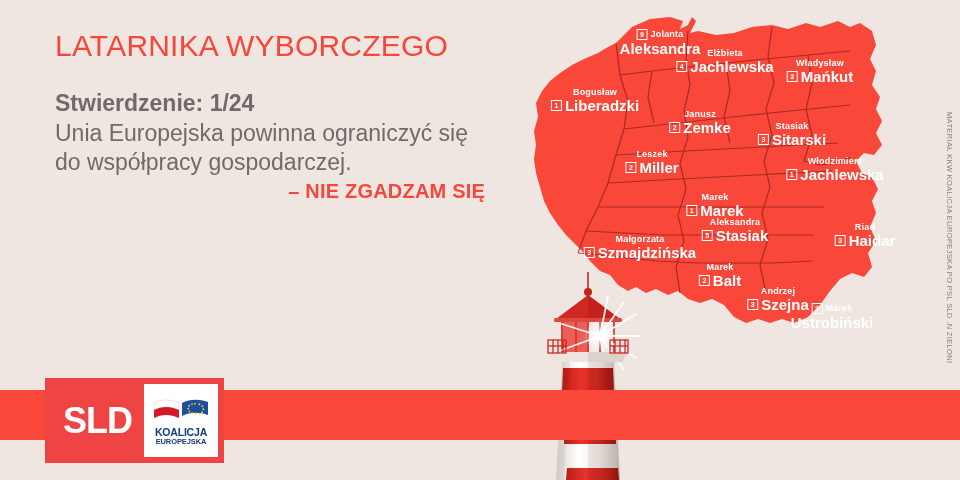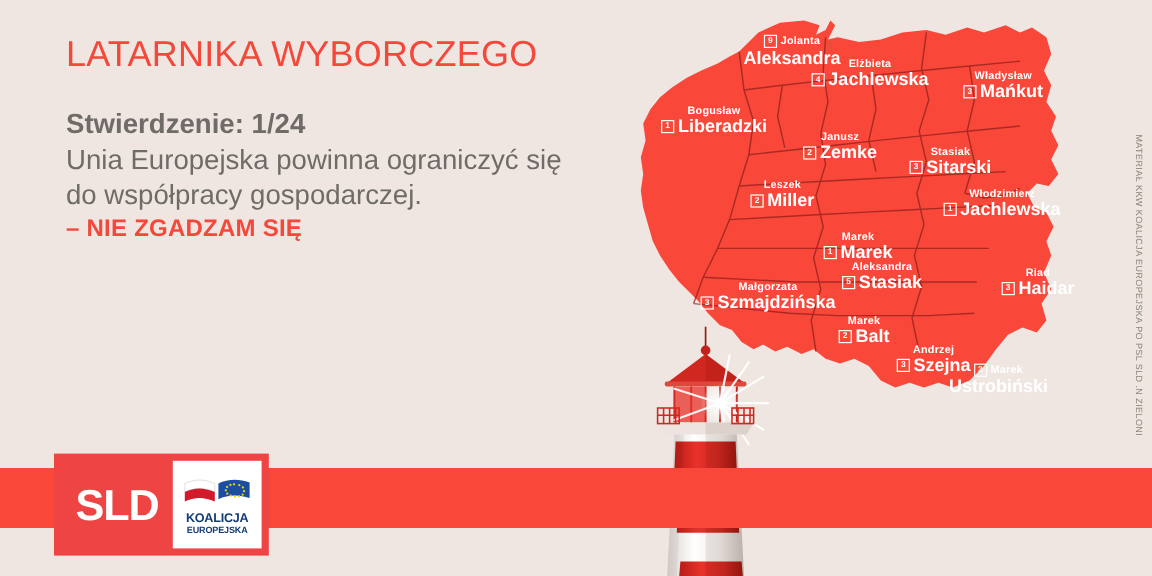--- a/index.html
+++ b/index.html
@@ -26,21 +26,21 @@
   #statement-block { margin-top:27px; }
   .statement-label {
     font-size:23px; font-weight:bold; color:#6E6B68; line-height:1.2;
   }
   .statement-body {
     font-size:23px; color:#6E6B68; line-height:1.24; margin-top:2px;
     max-width:420px;
   }
   .answer {
     font-size:20px; font-weight:bold; color:#F4483B;
-    letter-spacing:.2px; margin-top:4px;
+    letter-spacing:.2px; margin-top:4px;text-align:right;
   }
 
   
   #map-region { position:absolute; left:520px; top:5px; width:420px; height:345px; }
   #map-svg { width:100%; height:100%; display:block; }
 
   .map-label {
     position:absolute; color:#FFFFFF; white-space:nowrap;
     text-align:center; line-height:1;
   }
@@ -165,21 +165,21 @@
           <span class="last-name">Aleksandra</span>
         </span>
       </div>
       <div class="map-label" style="left: 205px; top: 44px; transform: translate(-50%, 0px);">
         <span class="first-name">Elżbieta</span>
         <span class="name-row">
           <span class="badge">4</span>
           <span class="last-name">Jachlewska</span>
         </span>
       </div>
-      <div class="map-label" style="left: 316px; top: 54px; transform: translate(-50%, 0px);">
+      <div class="map-label" style="left: 300px; top: 54px; transform: translate(-50%, 0px);">
         <span class="first-name">Władysław</span>
         <span class="name-row">
           <span class="badge">3</span>
           <span class="last-name">Mańkut</span>
         </span>
       </div>
       <div class="map-label" style="left: 75px; top: 83px; transform: translate(-50%, 0px);">
         <span class="first-name">Bogusław</span>
         <span class="name-row">
           <span class="badge">1</span>

